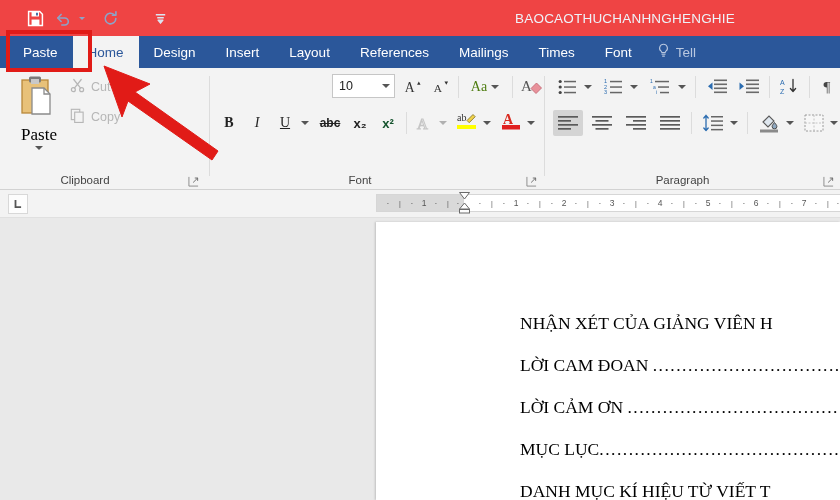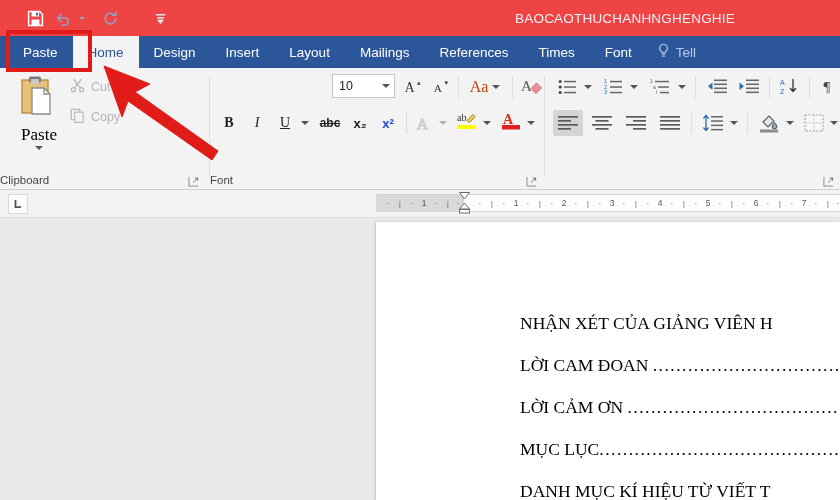--- a/index.html
+++ b/index.html
@@ -82,20 +82,21 @@
   .group {
     position: absolute; top: 0; height: 122px;
   }
   .group-sep {
     position: absolute; top: 8px; width: 1px; height: 100px;
     background: #dcdcdc;
   }
   .group-label {
     position: absolute; bottom: 4px;
     width: 100%;
+    text-align: center;
     font-size: 11.5px;
     color: #444;
   }
   .dialog-launcher {
     position: absolute; bottom: 5px;
     width: 12px; height: 12px;
     color: #666;
   }
 
   
@@ -276,22 +277,22 @@
     </div>
     <div class="title-text">BAOCAOTHUCHANHNGHENGHIE</div>
   </div>
 
   <div class="tabstrip">
     <div class="tab">Paste</div>
     <div class="tab active">Home</div>
     <div class="tab">Design</div>
     <div class="tab">Insert</div>
     <div class="tab">Layout</div>
+    <div class="tab">References</div>
     <div class="tab">Mailings</div>
-    <div class="tab">References</div>
     <div class="tab">Times</div>
     <div class="tab">Font</div>
     <div class="tab tellme">
       <span class="bulb">
         <svg width="13" height="15" viewBox="0 0 14 16" fill="none">
           <path d="M7 1.2a4.2 4.2 0 0 1 2.6 7.5c-.5.5-.8 1-.8 1.6H5.2c0-.6-.3-1.1-.8-1.6A4.2 4.2 0 0 1 7 1.2z" stroke="#b9c8e0" stroke-width="1.2" fill="none"></path>
           <path d="M5.4 12h3.2M6 14h2" stroke="#b9c8e0" stroke-width="1.2" stroke-linecap="round"></path>
         </svg>
       </span>
       <span>Tell</span>
@@ -360,40 +361,40 @@
         </svg>
       </div>
       <div class="fbtn" style="left:218px;top:6px;width:26px">
         <svg width="20" height="20" viewBox="0 0 22 22" fill="none">
           <text x="3" y="17" font-family="Liberation Serif, serif" font-size="12.5" fill="#333">A</text>
           <path d="M14.8 5h4l-2 3.5z" fill="#333"></path>
         </svg>
       </div>
       <div class="vsep" style="left:248px;top:8px;height:22px"></div>
       <div class="fbtn" style="left:254px;top:6px;width:42px;gap:4px">
-        <span style="font-family:'Liberation Serif',serif;font-size:16px;color:#c2410c">Aa</span>
+        <span style="font-family:'Liberation Serif',serif;font-size:14px;color:#4d7c0f">Aa</span>
         <span class="caret-down-sm"></span>
       </div>
       <div class="vsep" style="left:302px;top:8px;height:22px"></div>
       <div class="fbtn" style="left:308px;top:5px;width:28px">
         <svg width="22" height="22" viewBox="0 0 22 22" fill="none">
           <text x="0" y="16" font-family="Liberation Serif, serif" font-size="15" fill="#555">A</text>
           <path d="M10 13.5 15.5 8l5 5-5.5 5.5z" fill="#e8919a" stroke="#c46a76" stroke-width=".9"></path>
         </svg>
       </div>
 
       <div class="fbtn" style="left:8px;top:42px;width:22px;font-weight:bold;font-size:14px;font-family:'Liberation Serif',serif;color:#222">B</div>
       <div class="fbtn" style="left:36px;top:42px;width:22px;font-style:italic;font-size:14px;font-family:'Liberation Serif',serif;color:#222">I</div>
       <div class="fbtn" style="left:64px;top:42px;width:22px;text-decoration:underline;font-size:14px;font-family:'Liberation Serif',serif;color:#222">U</div>
       <div class="fbtn" style="left:88px;top:42px;width:14px">
         <span class="caret-down-sm"></span>
       </div>
       <div class="fbtn" style="left:106px;top:42px;width:28px;text-decoration:line-through;font-size:12px;font-weight:bold;color:#222">abc</div>
       <div class="fbtn" style="left:138px;top:42px;width:24px;font-size:13px;font-weight:bold;color:#222">x₂</div>
-      <div class="fbtn" style="left:166px;top:42px;width:24px;font-size:13px;font-weight:bold;color:#1d4ed8">x²</div>
+      <div class="fbtn" style="left:166px;top:42px;width:24px;font-size:13px;font-weight:bold;color:#14532d">x²</div>
       <div class="vsep" style="left:196px;top:44px;height:22px"></div>
       <div class="fbtn" style="left:202px;top:42px;width:24px">
         <svg width="20" height="20" viewBox="0 0 20 20" fill="none">
           <text x="3" y="16" font-family="Liberation Serif, serif" font-size="15" fill="none" stroke="#c6c6c6" stroke-width="1">A</text>
         </svg>
       </div>
       <div class="fbtn" style="left:226px;top:42px;width:14px">
         <span class="caret-down-sm" style="border-top-color:#b0b0b0"></span>
       </div>
       <div class="fbtn" style="left:244px;top:40px;width:26px">
@@ -556,20 +557,21 @@
       <div class="pbtn" style="left:256px;top:42px;width:26px">
         <svg width="20" height="18" viewBox="0 0 20 18" fill="none">
           <rect x="1" y="1" width="18" height="16" fill="#f7f7f7" stroke="#9a9a9a" stroke-width="1" stroke-dasharray="2 1.5"></rect>
           <path d="M10 1v16M1 9h18" stroke="#c4c4c4" stroke-width="1" stroke-dasharray="2 1.5"></path>
         </svg>
       </div>
       <div class="pbtn" style="left:282px;top:42px;width:14px">
           <span class="caret-down-sm"></span>
         </div>
 
+      <div class="group-label" style="width:275px;left:0">Paragraph</div>
       <div class="dialog-launcher" style="left:278px">
         <svg width="11" height="11" viewBox="0 0 12 12" fill="none">
           <path d="M1 1v10h10" stroke="#888" stroke-width="1"></path>
           <path d="M10.5 2.2 5.6 7.1M10.5 2.2H7.4M10.5 2.2v3.1" stroke="#666" stroke-width="1"></path>
         </svg>
       </div>
     </div>
   </div>
 
   <div class="ruler-row">

